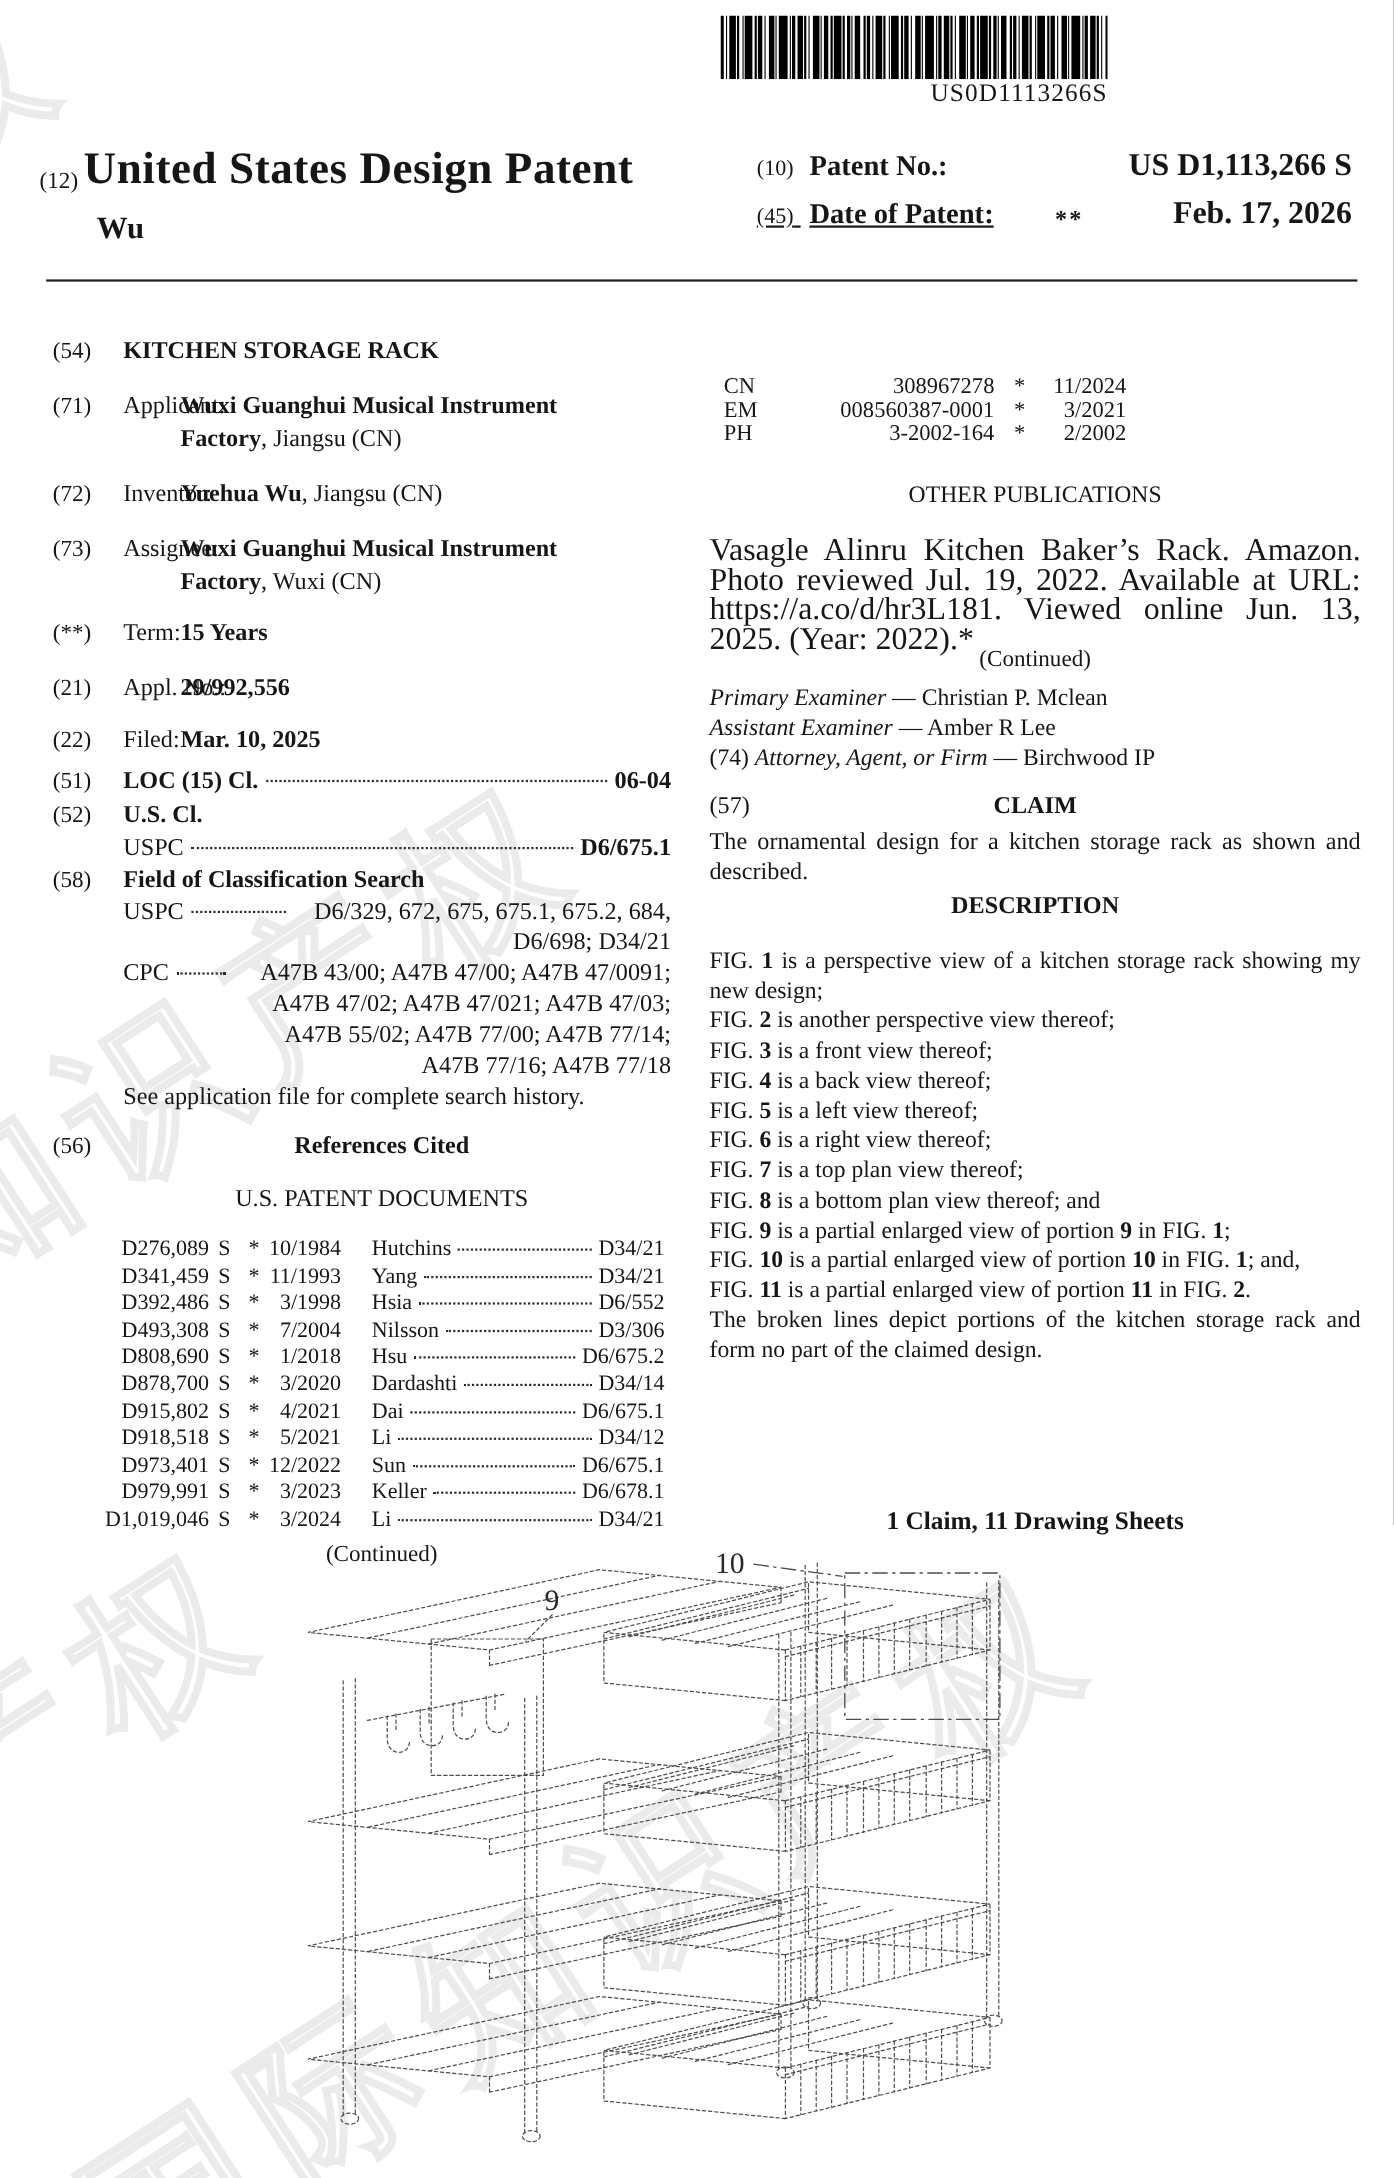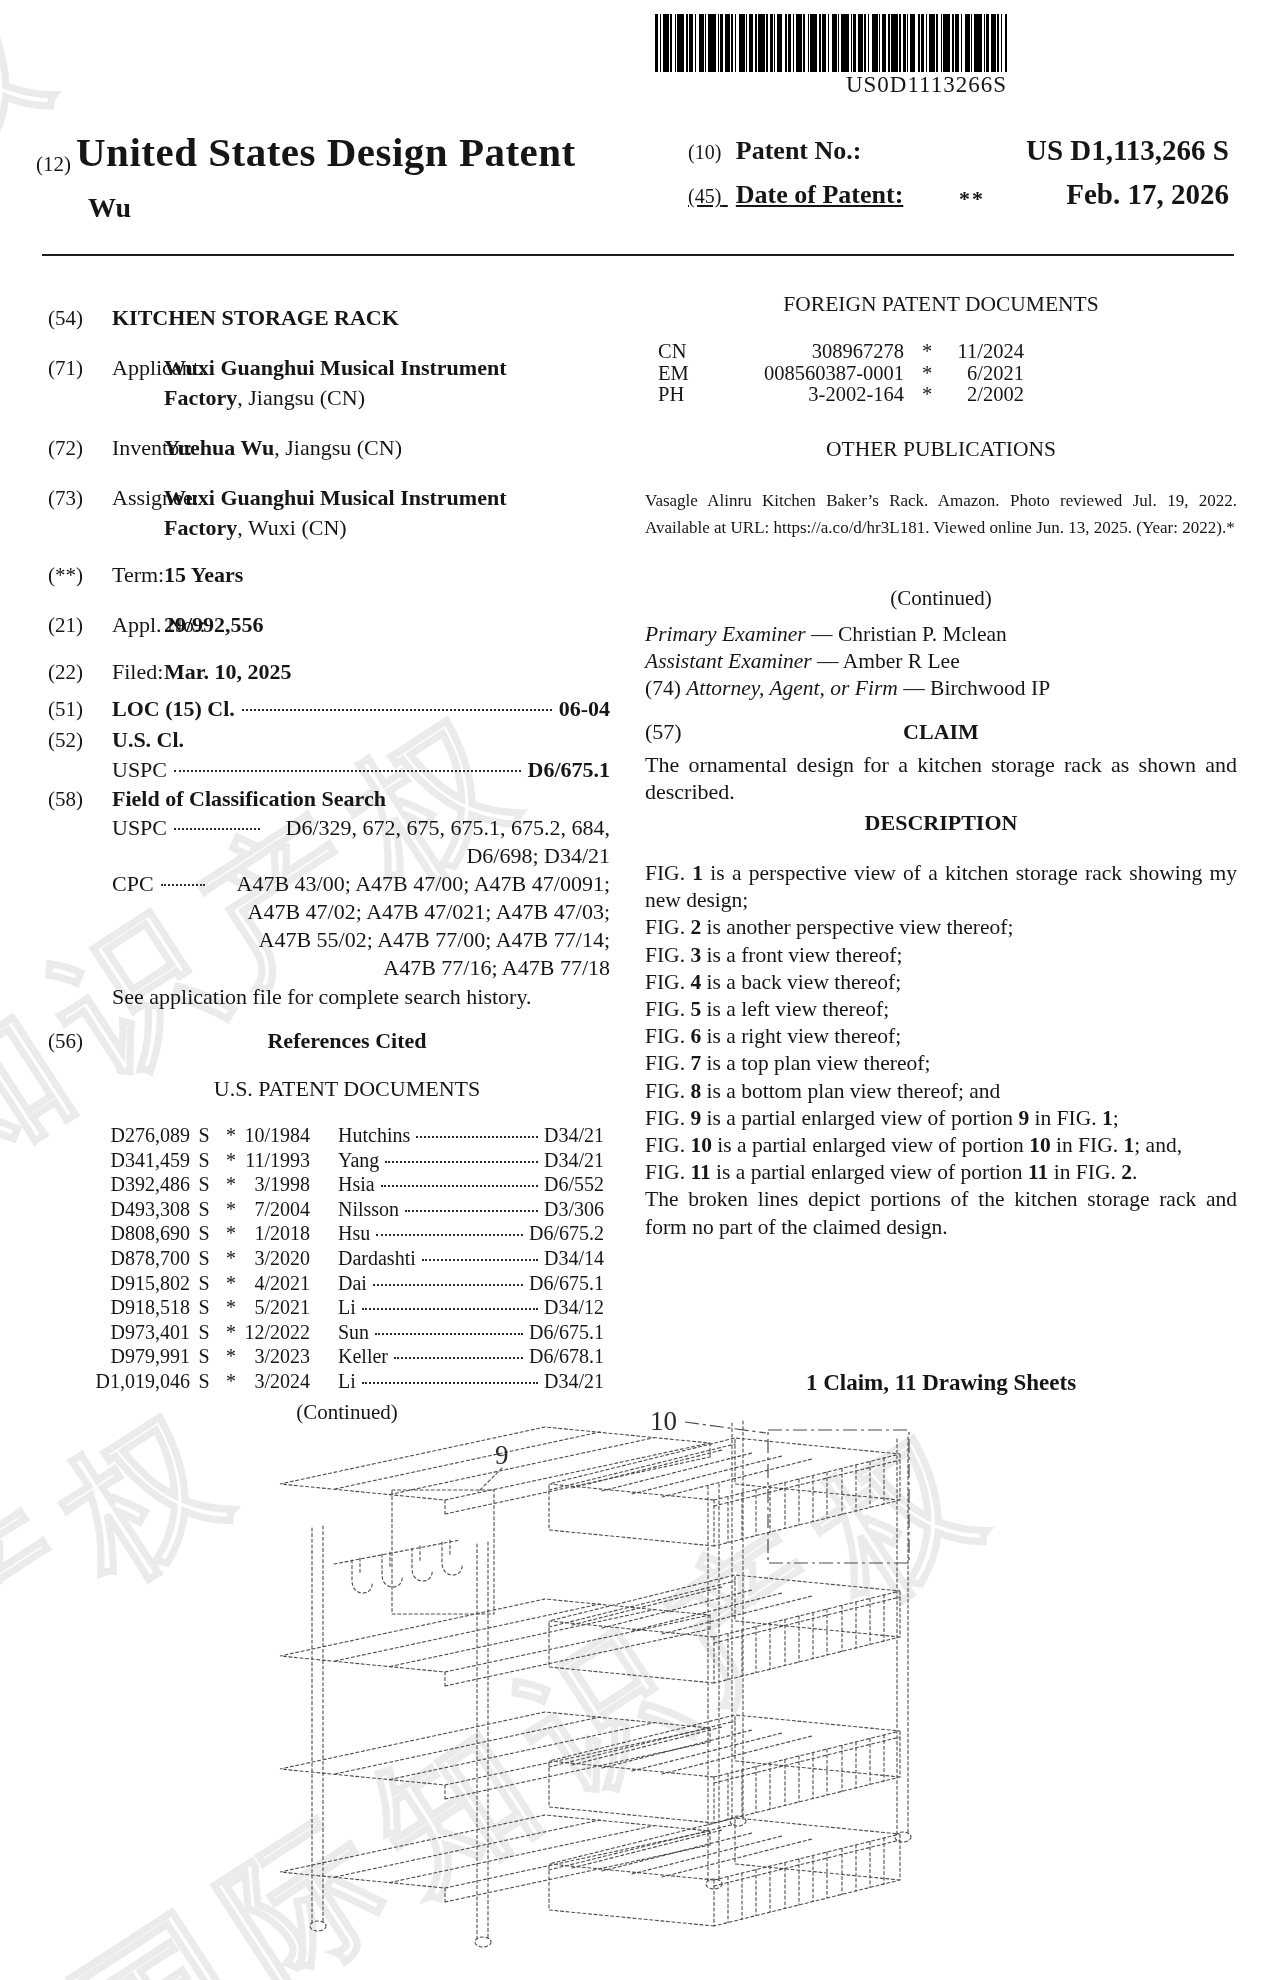--- a/index.html
+++ b/index.html
@@ -54,21 +54,21 @@
   .rdots{flex:1;border-bottom:2.2px dotted #2b2b2b;margin:0 6px;transform:translateY(-4px);}
   .rc{text-align:left;}
   
   .rcol{font-size:21.5px;}
   .fortable{position:absolute;left:658px;top:340px;width:366px;font-size:20.5px;}
   .forrow{display:flex;align-items:baseline;height:21.5px;}
   .fc{width:58px;}
   .fn{width:188px;text-align:right;}
   .fs{width:46px;text-align:center;}
   .fd{flex:1;text-align:right;}
-  .pub{position:absolute;left:645px;top:487px;width:592px;line-height:27px;font-size:17px;}
+  .pub{position:absolute;left:645px;top:487px;width:592px;line-height:27px;font-size:29px;}
   .exam{position:absolute;left:645px;top:621px;width:592px;line-height:27px;font-size:21.5px;}
   .claimbody{position:absolute;left:645px;top:751px;width:592px;line-height:27px;font-size:22px;}
   .desc{position:absolute;left:645px;top:860px;width:592px;line-height:27.2px;font-size:21.5px;}
   .footer{position:absolute;left:645px;top:1370px;width:592px;text-align:center;
           font-size:23px;font-weight:bold;}
   
   .fig{position:absolute;left:252px;top:1402px;width:700px;height:566px;}
 </style>
 </head>
 <body>
@@ -308,33 +308,32 @@
           <span class="rk">S</span>
           <span class="rs">*</span>
           <span class="rd">3/2024</span>
           <span class="rnm">Li</span>
           <span class="rdots"></span>
           <span class="rc">D34/21</span>
         </div>
     </div>
     <div class="sec-head ctr" style="left:112px;top:1400px;width:470px;font-size:21px">(Continued)</div>
 
-    <div class="sec-head ctr rcol" style="left:645px;top:292px;width:592px">FOREIGN PATENT DOCUMENTS</div>
     <div class="fortable">
       <div class="forrow">
           <span class="fc">CN</span>
           <span class="fn">308967278</span>
           <span class="fs">*</span>
           <span class="fd">11/2024</span>
         </div>
       <div class="forrow">
           <span class="fc">EM</span>
           <span class="fn">008560387-0001</span>
           <span class="fs">*</span>
-          <span class="fd">6/2021</span>
+          <span class="fd">3/2021</span>
         </div>
       <div class="forrow">
           <span class="fc">PH</span>
           <span class="fn">3-2002-164</span>
           <span class="fs">*</span>
           <span class="fd">2/2002</span>
         </div>
     </div>
 
     <div class="sec-head ctr rcol" style="left:645px;top:437px;width:592px">OTHER PUBLICATIONS</div>

